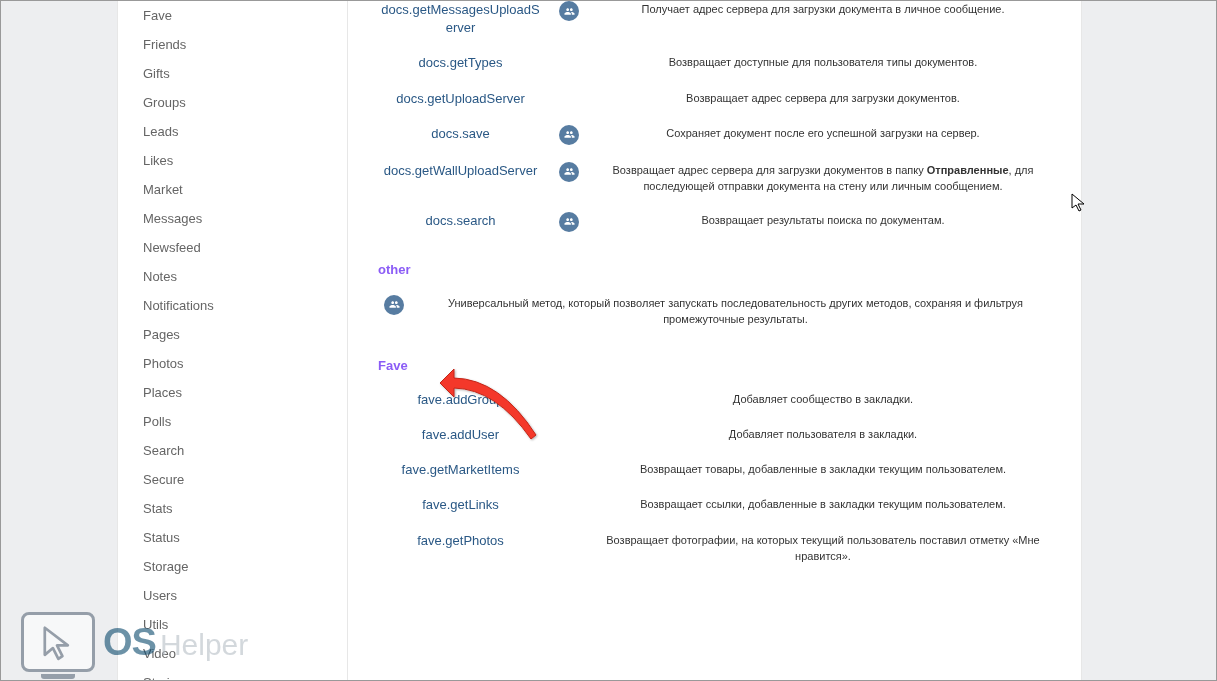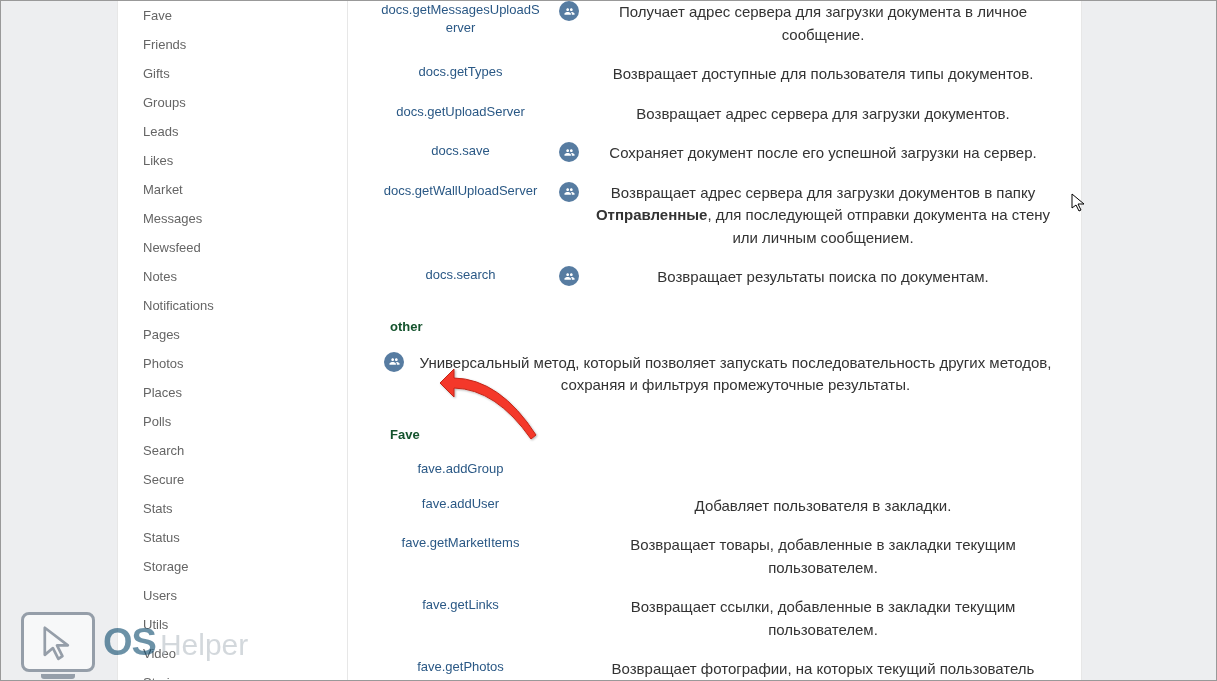--- a/index.html
+++ b/index.html
@@ -86,30 +86,30 @@
     background: #577ca1;
     display: flex;
     align-items: center;
     justify-content: center;
   }
   .badge-circle svg { width: 11px; height: 11px; fill: #fff; }
 
   .method-desc {
     flex: 1;
     color: #333;
-    font-size: 15px;
+    font-size: 11px;
     line-height: 1.5;
   }
   .method-desc .bold-term { font-weight: 700; }
 
   .section-title {
     font-weight: 700;
     font-size: 13px;
-    color: #14532d;
-    margin: 30px 0 18px 12px;
+    color: #8b5cf6;
+    margin: 30px 0 18px 0;
   }
 
   .highlight-box {
     display: inline-block;
     border: 2.5px solid #f4392b;
     border-radius: 4px;
     padding: 1px 5px 2px;
     margin-left: -6px;
   }
   .highlight-box a { color: #2a5885; text-decoration: none; font-size: 13px; }
@@ -258,20 +258,21 @@
                 <path d="M16 11c1.66 0 3-1.34 3-3s-1.34-3-3-3-3 1.34-3 3 1.34 3 3 3zm-8 0c1.66 0 3-1.34 3-3S9.66 5 8 5 5 6.34 5 8s1.34 3 3 3zm0 2c-2.33 0-7 1.17-7 3.5V19h14v-2.5C15 14.17 10.33 13 8 13zm8 0c-.29 0-.62.02-.97.05 1.16.84 1.97 1.97 1.97 3.45V19h6v-2.5c0-2.33-4.67-3.5-7-3.5z"></path>
               </svg>
             </div>
           </div>
           <div class="method-desc">Универсальный метод, который позволяет запускать последовательность других методов, сохраняя и фильтруя промежуточные результаты.</div>
         </div>
         <div class="section-title">Fave</div>
         <div class="method-row">
           <div class="method-name"><a href="#">fave.addGroup</a></div>
           <div class="method-badge"></div>
+          <div class="method-desc">Добавляет сообщество в закладки.</div>
         </div>
         <div class="method-row">
           <div class="method-name"><a href="#">fave.addUser</a></div>
           <div class="method-badge"></div>
           <div class="method-desc">Добавляет пользователя в закладки.</div>
         </div>
         <div class="method-row">
           <div class="method-name"><a href="#">fave.getMarketItems</a></div>
           <div class="method-badge"></div>
           <div class="method-desc">Возвращает товары, добавленные в закладки текущим пользователем.</div>

